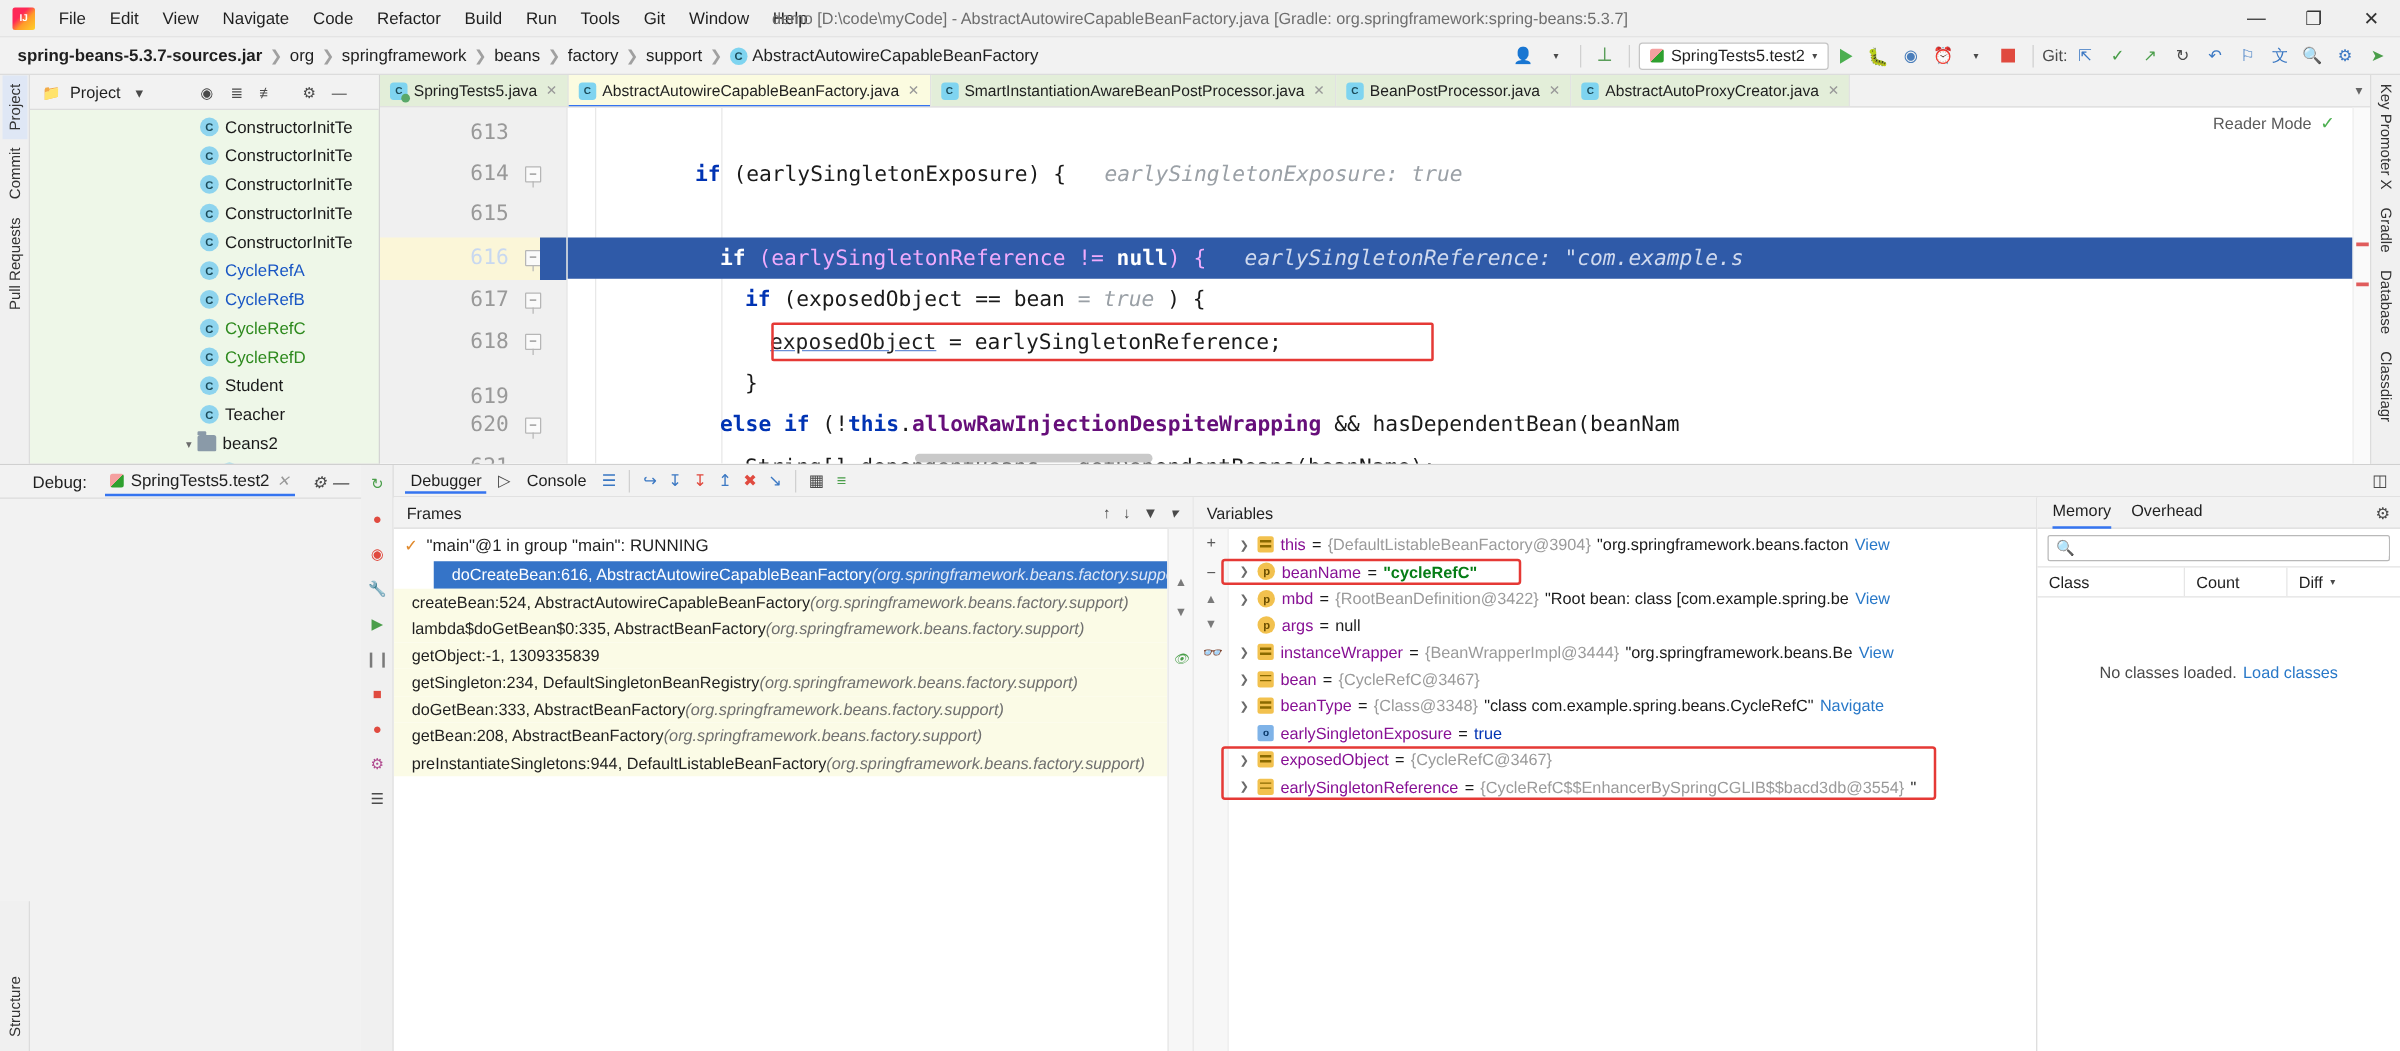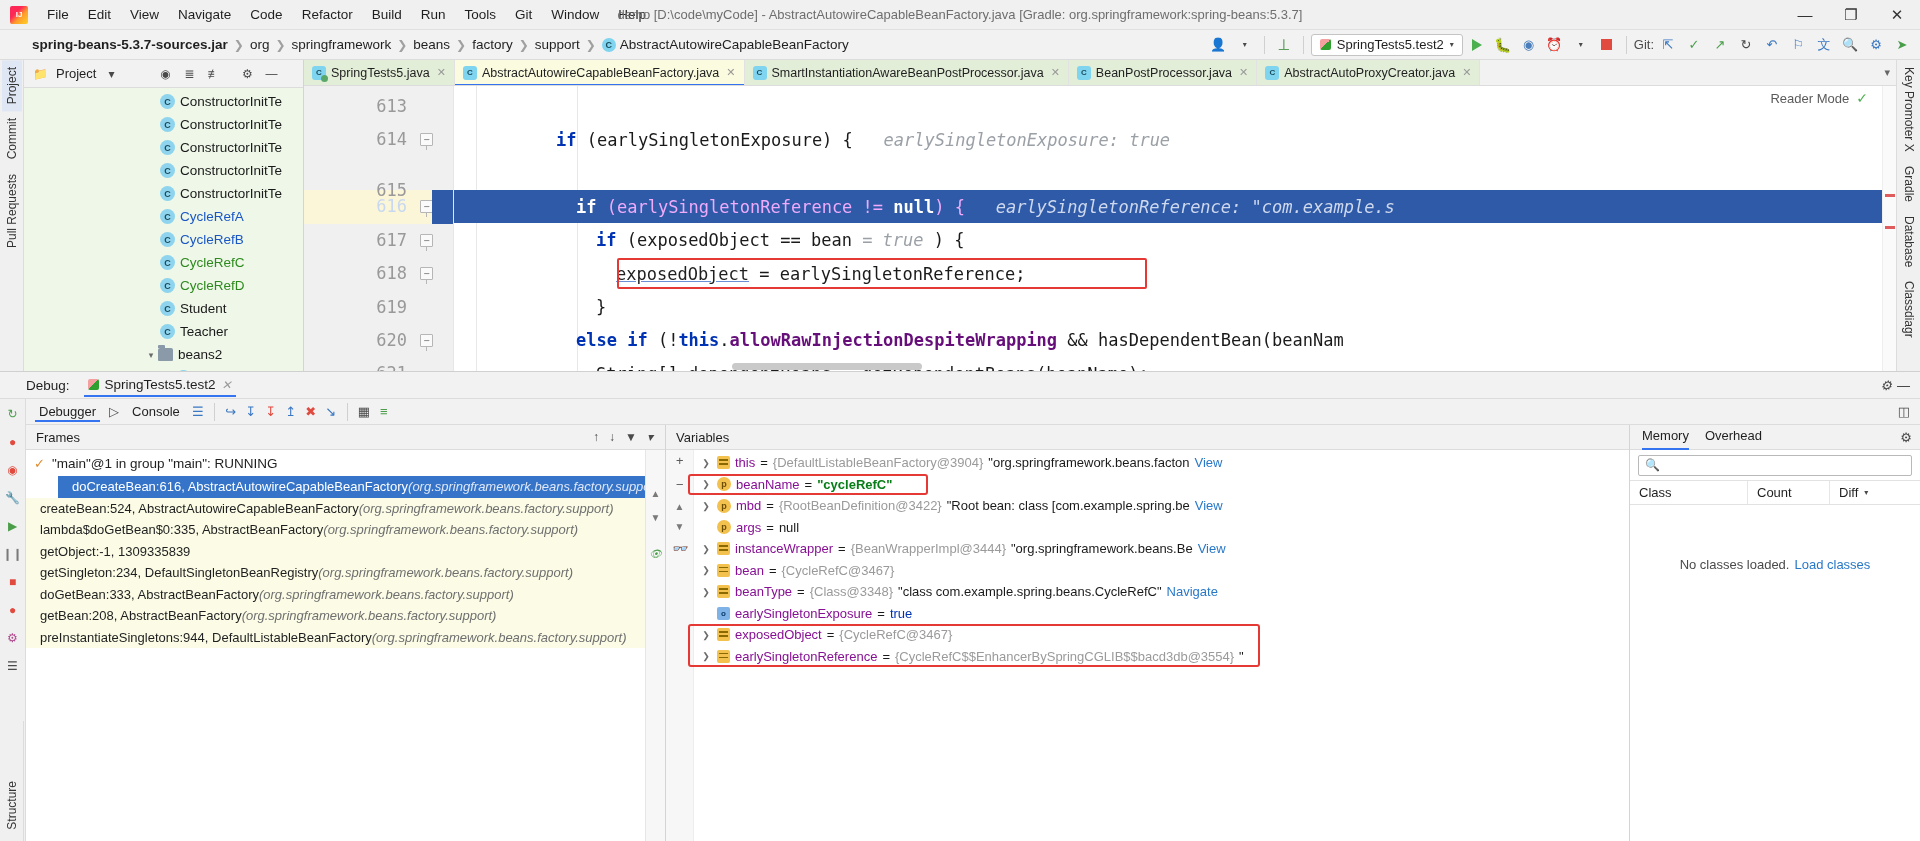--- a/index.html
+++ b/index.html
@@ -33,21 +33,21 @@
   }
   .win-btns { margin-left:auto; display:flex; height:100%; }
   .win-btns div {
     width:46px; display:flex;align-items:center;justify-content:center;
     color:#333; font-size:15px;
   }
 
   
   .navbar {
     height:30px; background:#f2f2f2; display:flex; align-items:center;
-    border-bottom:1px solid #dcdcdc; flex:none; padding-left:32px; position:relative;
+    border-bottom:1px solid #dcdcdc; flex:none; padding-left:14px; position:relative;
   }
   .crumbs { display:flex; align-items:center; }
   .crumb { font-size:13.5px; color:#1f1f1f; white-space:nowrap; }
   .crumb.bold { font-weight:bold; }
   .sep { color:#a0a0a0; margin:0 6px; font-size:12px; }
   .cls-ico {
     display:inline-flex;align-items:center;justify-content:center;
     width:14px;height:14px;border-radius:50%;background:#7fd4f0;color:#1b4b5a;
     font-size:9px;font-weight:bold;margin-right:4px;
   }
@@ -167,21 +167,21 @@
     position:absolute;right:28px;top:4px;display:flex;align-items:center;gap:7px;
     font-family:"Liberation Sans",sans-serif;font-size:13px;color:#5a5a5a;
   }
   .chk{color:#4caf50;font-size:14px;}
   .codeminimap{position:absolute;right:0;top:0;bottom:0;width:14px;background:#fafafa;border-left:1px solid #eee;}
   .mm-mark{position:absolute;right:1px;width:10px;height:3px;background:#e05c5c;}
   .hscroll{position:absolute;left:150px;bottom:0;height:9px;background:transparent;}
   .hscroll i{position:absolute;left:278px;width:190px;top:1px;height:7px;background:#c9c9c9;border-radius:4px;display:block;}
 
   
-  .debugwrap { flex:1; display:flex; flex-direction:column; background:#f2f2f2; border-top:1px solid #d0d0d0; min-height:0;}
+  .debugwrap { flex:1; display:flex; background:#f2f2f2; border-top:1px solid #d0d0d0; min-height:0;}
   .dbg-head { height:27px;display:flex;align-items:center;padding-left:26px;gap:10px;flex:none;border-bottom:1px solid #dcdcdc;}
   .dbg-head .lbl{font-size:13.5px;color:#1f1f1f;}
   .dbg-tab{display:flex;align-items:center;gap:6px;font-size:13.5px;padding:3px 8px 4px;position:relative;color:#1f1f1f;}
   .dbg-tab:after{content:"";position:absolute;left:4px;right:4px;bottom:-1px;height:2px;background:#3574f0;}
   .dbg-tab .dot{width:11px;height:11px;border-radius:2px;
     background:linear-gradient(135deg,#f5a0a0 0%,#f5a0a0 50%,#2fa02f 50%,#2fa02f 100%);}
   .dbg-head .right{margin-left:auto;display:flex;gap:5px;padding-right:10px;color:#4a4a4a;font-size:13px;}
 
   .dbg-body{flex:1;display:flex;min-height:0;}
   .dbg-strip{width:26px;background:#f0f0f0;flex:none;display:flex;flex-direction:column;align-items:center;
@@ -434,29 +434,29 @@
           <div class="tab-right">
             <span>▾</span>
           </div>
         </div>
       <div class="codearea">
         <div class="gutter" id="gutter">
             <div style="position: absolute; left: 0px; right: 0px; top: 104.2px; height: 33.4px; background: rgb(251, 246, 216);"></div>
             <div class="gln" style="top: 10px;">613</div>
             <div class="gln" style="top: 43.4px;">614</div>
             <div class="fold" style="top: 47.4px;">−</div>
-            <div class="gln" style="top: 94px;">615</div>
+            <div class="gln" style="top: 75px;">615</div>
             <div class="gln hl" style="top: 110.2px;">616</div>
             <div class="fold" style="top: 114.2px;">−</div>
             <div style="position: absolute; left: 128px; right: 0px; top: 104.2px; height: 33.4px; background: rgb(47, 90, 168);"></div>
             <div class="gln" style="top: 143.6px;">617</div>
             <div class="fold" style="top: 147.6px;">−</div>
             <div class="gln" style="top: 177px;">618</div>
             <div class="fold" style="top: 181px;">−</div>
-            <div class="gln" style="top: 211px;">619</div>
+            <div class="gln" style="top: 221px;">619</div>
             <div class="gln" style="top: 243.8px;">620</div>
             <div class="fold" style="top: 247.8px;">−</div>
             <div class="gln" style="top: 277.2px;">621</div>
           </div>
         <div class="codescroll" id="codescroll">
           <div class="indentline" style="left:22px;"></div>
           <div class="indentline" style="left:123px;"></div>
           <div class="rdr">
             <span>Reader Mode</span>
             <span class="chk">✓</span>

